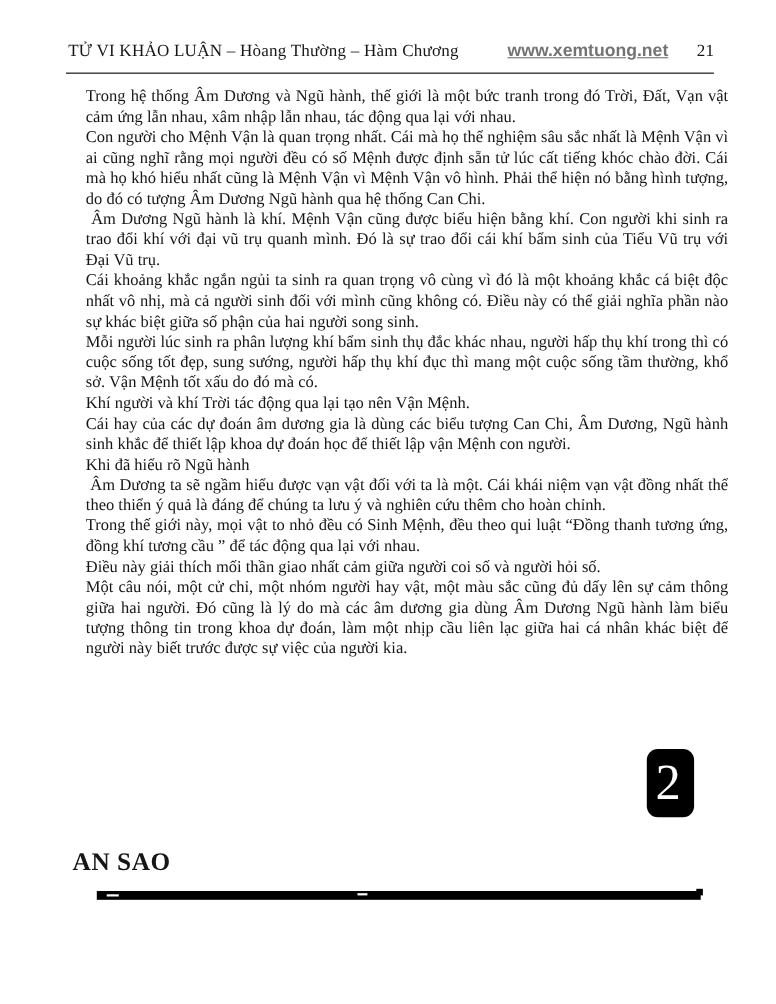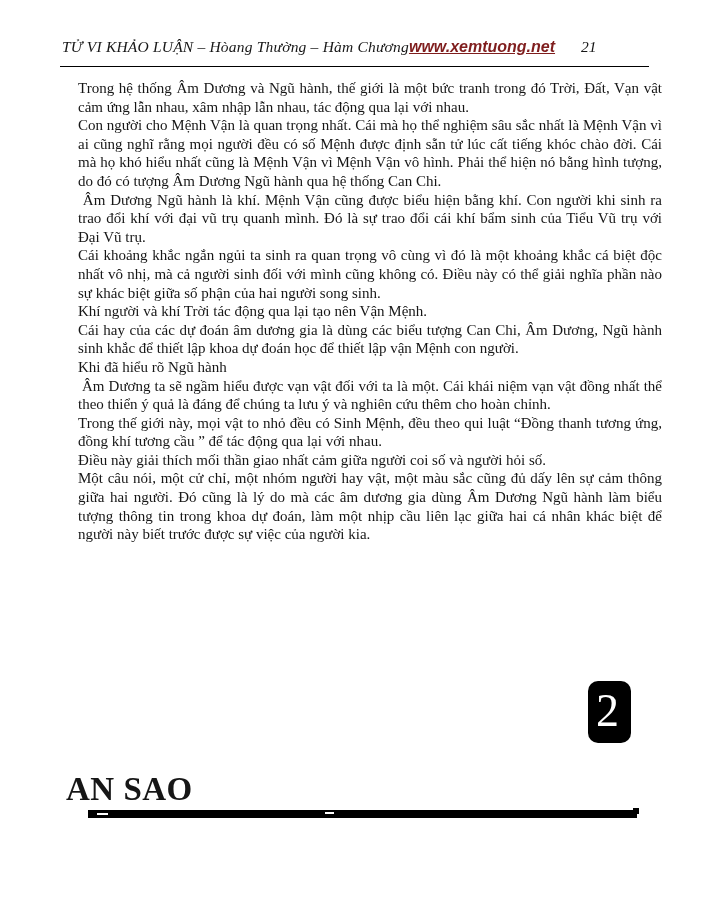--- a/index.html
+++ b/index.html
@@ -7,23 +7,22 @@
     position:relative;
     width:705px;height:913px;
     background:#ffffff;
     font-family:"Liberation Serif", serif;
     color:#161616;
     overflow:hidden;
   }
   
   .header{
     position:absolute;left:62px;right:56px;top:38px;
-    display:flex;align-items:baseline;justify-content:flex-start;
+    display:flex;align-items:baseline;justify-content:space-between;
     font-size:15.5px;
-    font-style:italic;
   }
   .header .title{white-space:nowrap;letter-spacing:.2px;}
   .header .right{display:flex;align-items:baseline;gap:26px;}
   .header a.site{
     font-family:"Liberation Sans", sans-serif;
     font-weight:bold;text-decoration:underline;font-size:16px;
   }
   .rule{
     position:absolute;left:60px;right:56px;top:66px;
     border-top:1.8px solid #000;
@@ -40,21 +39,21 @@
     position:absolute;left:588px;top:681px;width:43px;height:62px;
     background:#000;border-radius:10px;
     display:flex;align-items:center;justify-content:center;
     color:#fff;font-size:46px;line-height:1;
     font-family:"Liberation Serif", serif;
   }
   .chapter-badge span{position:relative;top:-1px;left:-2px;}
   
   .section-heading{
     position:absolute;left:66px;top:771px;
-    font-size:33px;font-weight:bold;letter-spacing:.5px;
+    font-size:23px;font-weight:bold;letter-spacing:.5px;
     font-family:"Liberation Serif", serif;
   }
   
   .bottom-bar{
     position:absolute;left:88px;top:810px;width:549px;height:8px;
     background:#000;
   }
   .bottom-bar .nick{
     position:absolute;top:3px;height:2px;background:#fff;
   }
@@ -65,39 +64,40 @@
   }
 </style>
 </head>
 <body>
 
 <div class="page">
 
   <div class="header">
     <span class="title">TỬ VI KHẢO LUẬN – Hòang Thường – Hàm Chương</span>
     <span class="right">
-      <a class="site" href="#" style="color: #7f1d1d;">www.xemtuong.net</a>
+      <a class="site" href="#" style="color: #737373;">www.xemtuong.net</a>
       <span class="pagenum">21</span>
     </span>
   </div>
 
   <div class="rule"></div>
 
   <div class="bodytext">
 
       <p>Trong hệ thống Âm Dương và Ngũ hành, thế giới là một bức tranh trong đó Trời, Đất, Vạn vật cảm ứng lẫn nhau, xâm nhập lẫn nhau, tác động qua lại với nhau.</p>
 
 
       <p>Con người cho Mệnh Vận là quan trọng nhất. Cái mà họ thể nghiệm sâu sắc nhất là Mệnh Vận vì ai cũng nghĩ rằng mọi người đều có số Mệnh được định sẵn tử lúc cất tiếng khóc chào đời. Cái mà họ khó hiểu nhất cũng là Mệnh Vận vì Mệnh Vận vô hình. Phải thể hiện nó bằng hình tượng, do đó có tượng Âm Dương Ngũ hành qua hệ thống Can Chi.</p>
 
       <p>&nbsp;Âm Dương Ngũ hành là khí. Mệnh Vận cũng được biểu hiện bằng khí. Con người khi sinh ra trao đổi khí với đại vũ trụ quanh mình. Đó là sự trao đổi cái khí bẩm sinh của Tiểu Vũ trụ với Đại Vũ trụ.</p>
 
 
       <p>Cái khoảng khắc ngắn ngủi ta sinh ra quan  trọng vô cùng vì đó là một khoảng khắc cá biệt độc nhất vô nhị, mà cả người sinh đối với mình cũng không có. Điều này có thể giải nghĩa phần nào sự khác biệt giữa số phận của hai người song sinh.</p>
 
+      <p>Mỗi người lúc sinh ra phân lượng khí bẩm sinh thụ đắc khác nhau, người hấp thụ khí trong thì có cuộc sống tốt đẹp, sung sướng, người hấp thụ khí đục thì mang một cuộc sống tầm thường, khổ sở. Vận Mệnh tốt xấu do đó mà có.</p>
 
       <p>Khí người và khí Trời tác động qua lại tạo nên Vận Mệnh.</p>
 
       <p>Cái hay của các dự đoán âm dương gia là dùng các biểu tượng Can Chi, Âm Dương, Ngũ hành sinh khắc để thiết lập khoa dự đoán học để thiết lập vận Mệnh con người.</p>
 
       <p>Khi đã hiểu rõ Ngũ hành</p>
 
       <p>&nbsp;Âm Dương ta sẽ ngầm hiểu được vạn vật đối với ta là một. Cái khái niệm vạn vật đồng nhất thể theo thiển ý quả là đáng để chúng ta lưu ý và nghiên cứu thêm cho hoàn chỉnh.</p>
 
       <p>Trong thế giới này, mọi vật to nhỏ đều có Sinh Mệnh, đều theo qui luật “Đồng thanh tương ứng, đồng khí tương cầu ” để tác động qua lại với nhau.</p>

